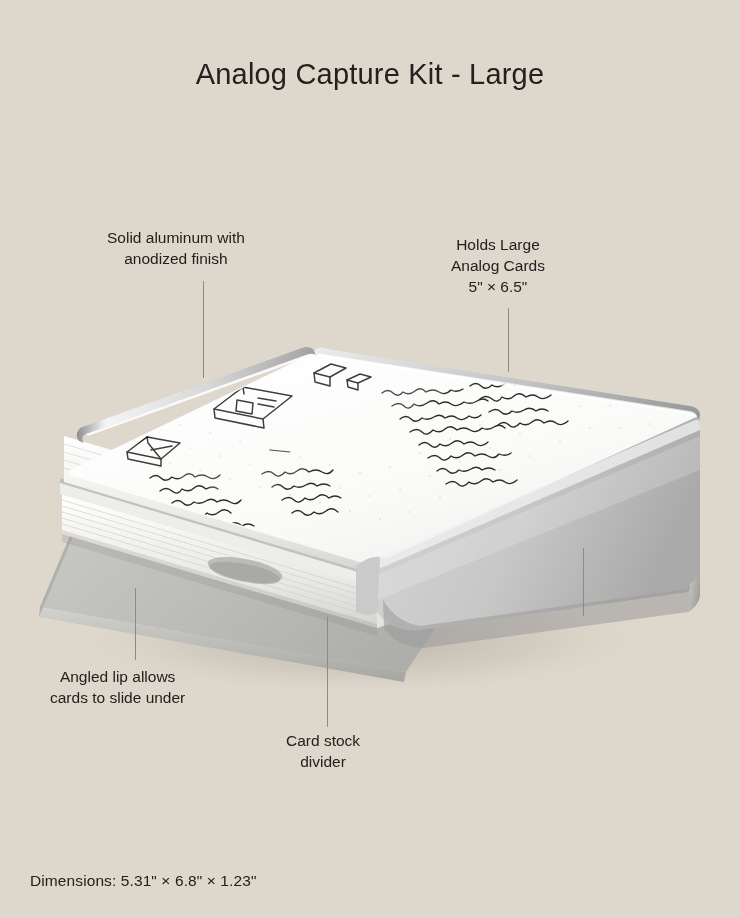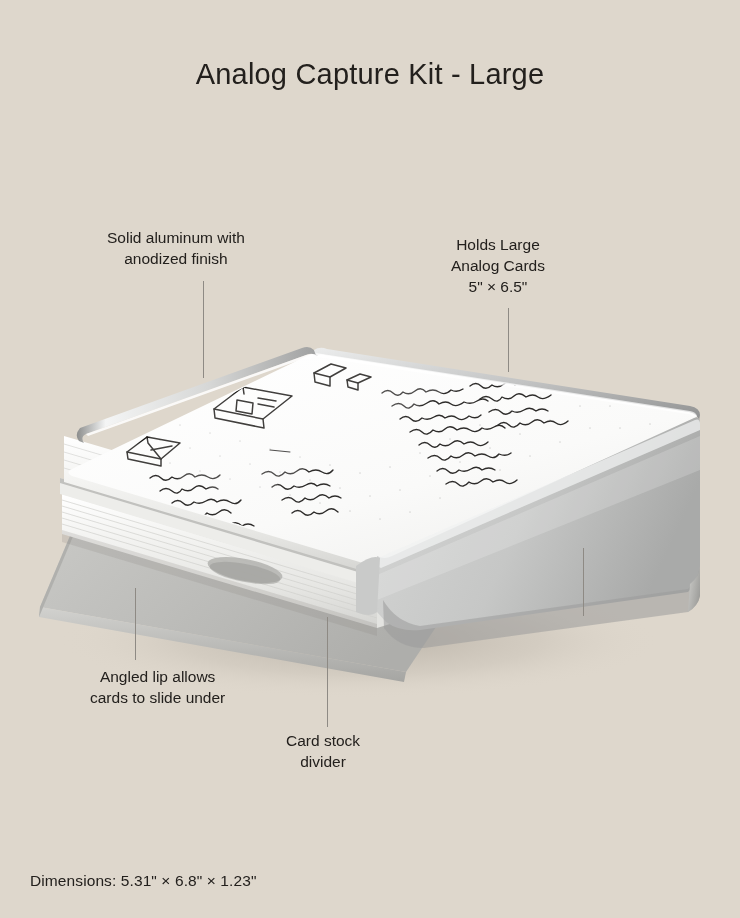--- a/index.html
+++ b/index.html
@@ -53,21 +53,21 @@
     white-space: nowrap;
   }
   .callout-line {
     position: absolute;
     width: 1px;
     background: #8e8a84;
   }
 
   .c-alum      { left: 107px;  top: 227px; text-align: center; }
   .c-holds     { left: 444px;  top: 234px; text-align: center; margin-left: 7px; }
-  .c-lip       { left: 50px;   top: 666px; text-align: center; margin-left: 40px; }
+  .c-lip       { left: 50px;   top: 666px; text-align: center; }
   .c-divider   { left: 276px;  top: 730px; text-align: center; margin-left: 10px; }
   .c-pads      { left: 528px;  top: 618px; text-align: center; }
 
   
   .product {
     position: absolute;
     left: 0;
     top: 0;
     width: 740px;
     height: 918px;

